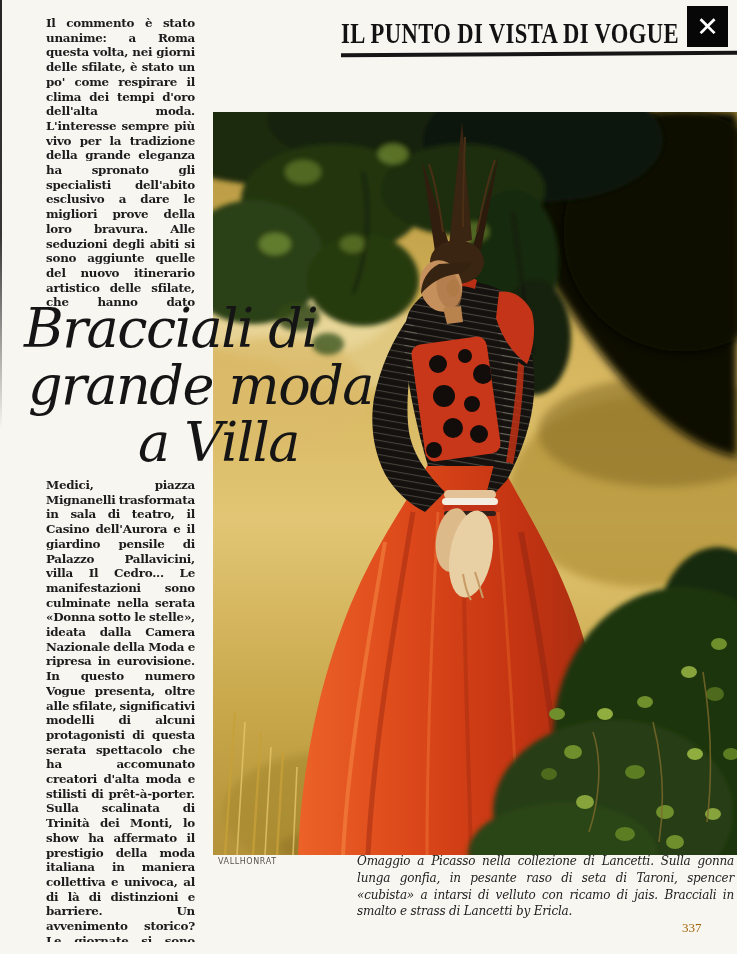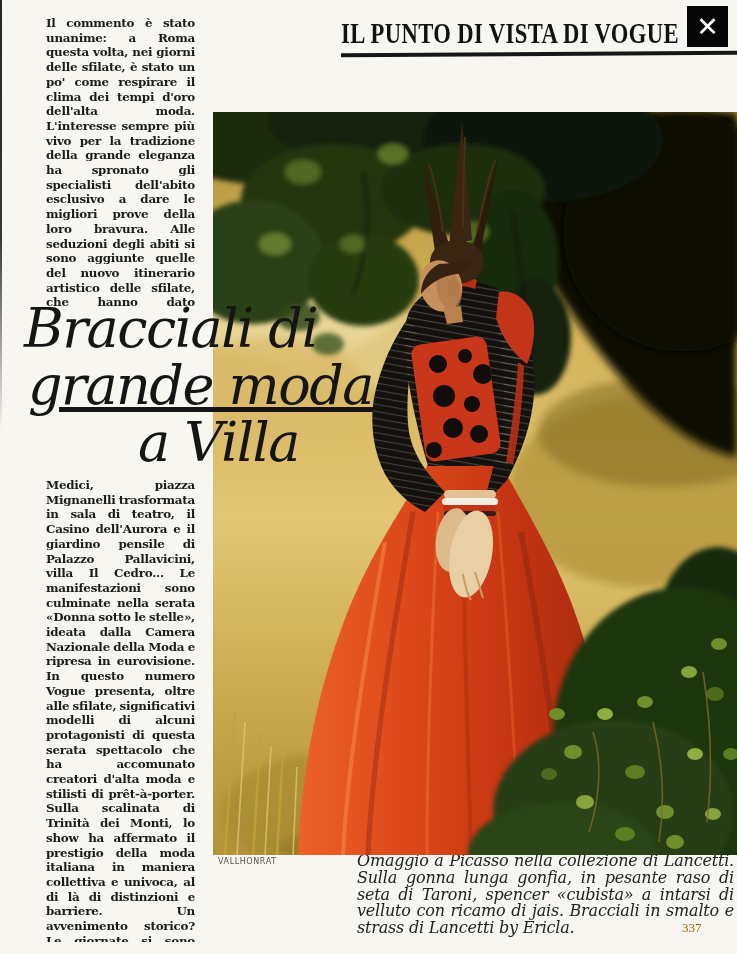--- a/index.html
+++ b/index.html
@@ -39,36 +39,36 @@
   }
   .col-1 { top:16px; height:292px; }
   .col-2 { top:478px; height:464px; }
   .headline { position:absolute; z-index:6; left:0; top:0; }
   .headline span {
     position:absolute; white-space:nowrap;
     font-family:"DejaVu Serif", serif; font-style:italic; font-weight:400;
     font-size:54px; color:#151515; letter-spacing:-1.5px; line-height:1;
   }
   .hl-1 { left:24px;  top:302px; }
-  .hl-2 { left:28px;  top:359px;text-decoration:underline; }
+  .hl-2 { left:28px;  top:359px; }
   .hl-3 { left:138px; top:416px; }
   .photo {
     position:absolute; left:213px; top:112px; width:524px; height:743px;
     z-index:1; background:#c9a94e; overflow:hidden;
   }
   .photo svg { display:block; width:100%; height:100%; }
   .credit {
     position:absolute; left:218px; top:857px;
     font-family:"DejaVu Sans", sans-serif; font-size:8px;
     letter-spacing:.6px; color:#56524c;
   }
   .caption {
     position:absolute; left:357px; top:853px; width:377px;
     font-family:"DejaVu Serif", serif; font-style:italic;
-    font-size:16px; line-height:16.8px; color:#222;
+    font-size:12px; line-height:16.8px; color:#222;
     text-align:justify; letter-spacing:-.2px;
   }
   .page-number {
     position:absolute; left:682px; top:920px;
     font-family:"Liberation Serif", serif; font-size:13px; color:#a16207;
   }
 </style>
 </head>
 <body>
 

